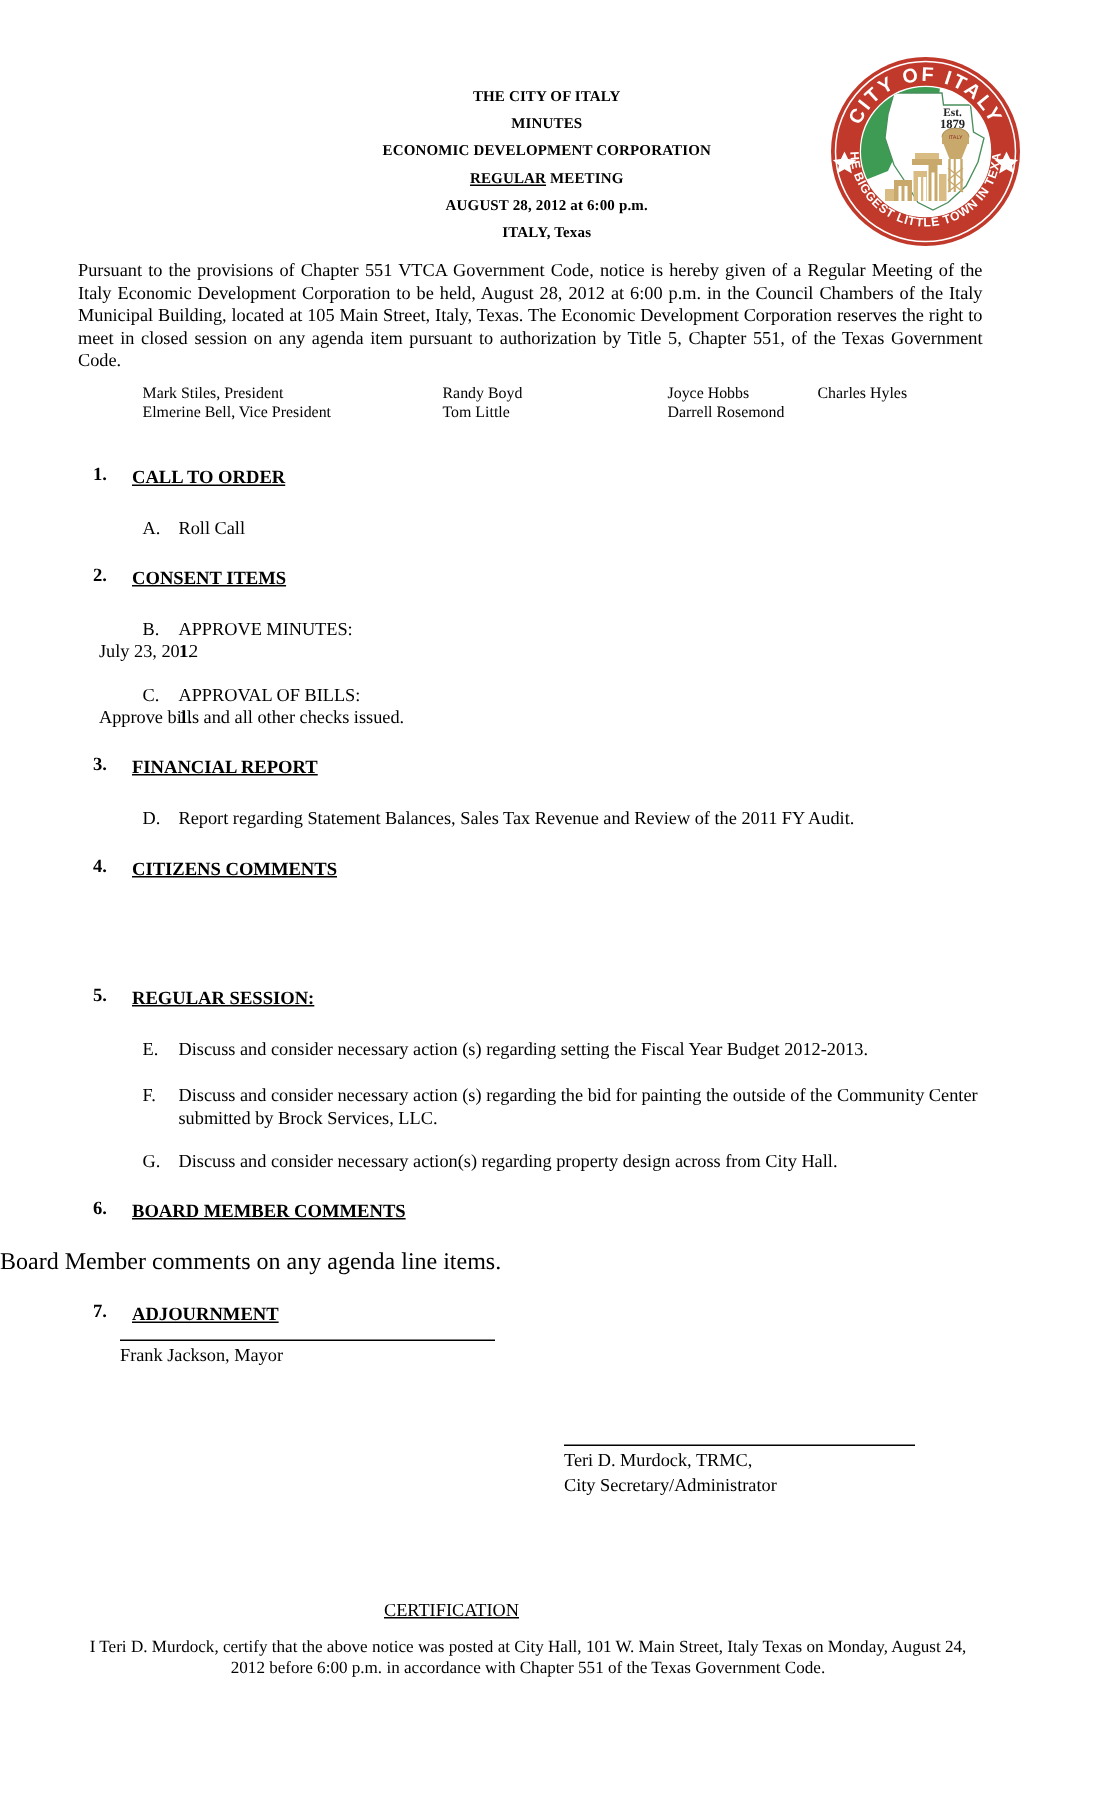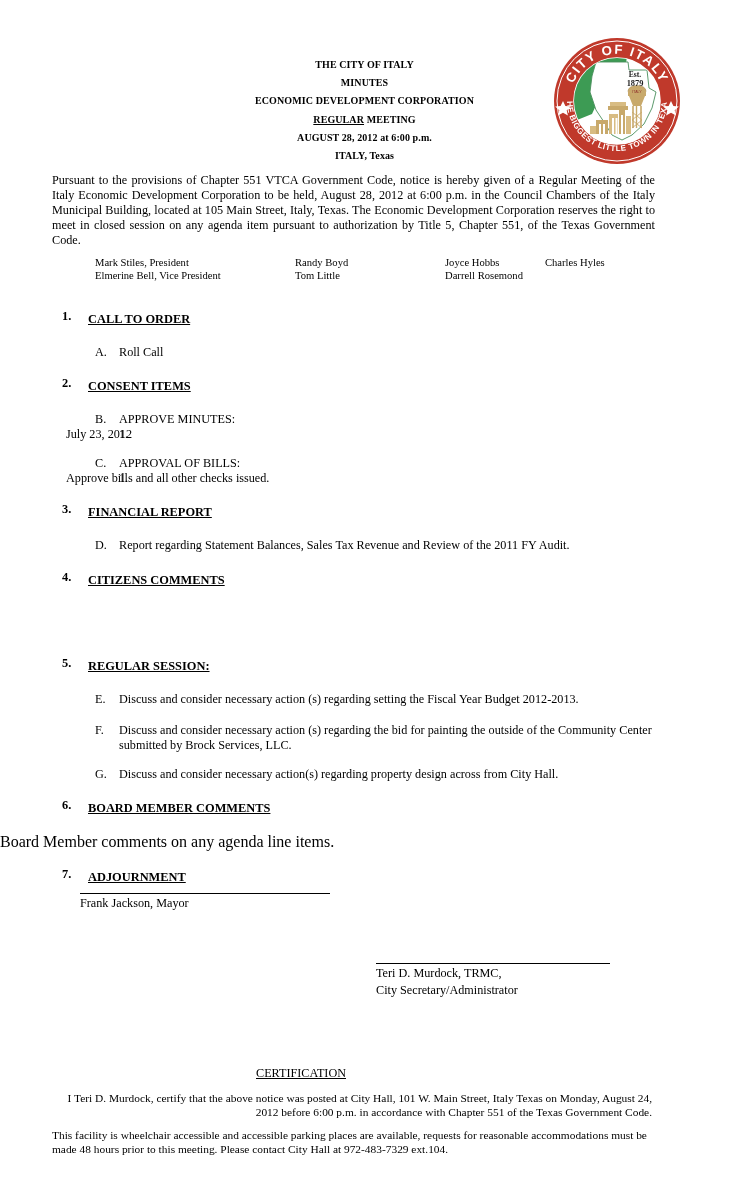--- a/index.html
+++ b/index.html
@@ -161,21 +161,21 @@
     font-size: 12.2px;
     text-decoration: underline;
   }
   .cert-para1 {
     position: absolute;
     top: 1091px;
     left: 52px;
     width: 600px;
     font-size: 11.4px;
     line-height: 14.2px;
-    text-align: right;
+    text-align: center;
   }
   .cert-para2 {
     position: absolute;
     top: 1128px;
     left: 52px;
     width: 600px;
     font-size: 11.4px;
     line-height: 14.2px;
     text-align: left;
   }
@@ -373,15 +373,14 @@
   </div>
 
   <div class="sig-sec">
     <div class="sig-rule"></div>
     <div class="sig-name">Teri D. Murdock, TRMC,</div>
     <div class="sig-name">City Secretary/Administrator</div>
   </div>
 
   <div class="cert-title">CERTIFICATION</div>
   <div class="cert-para1">I Teri D. Murdock, certify that the above notice was posted at City Hall, 101 W. Main Street, Italy Texas on Monday, August 24, 2012 before 6:00 p.m. in accordance with Chapter 551 of the Texas Government Code.</div>
-  <div class="cert-para2">This facility is wheelchair accessible and accessible parking places are available, requests for reasonable accommodations must be made 48 hours prior to this meeting.  Please contact City Hall at 972-483-7329 ext.104.</div>
 
 </div>
 
 </body></html>

